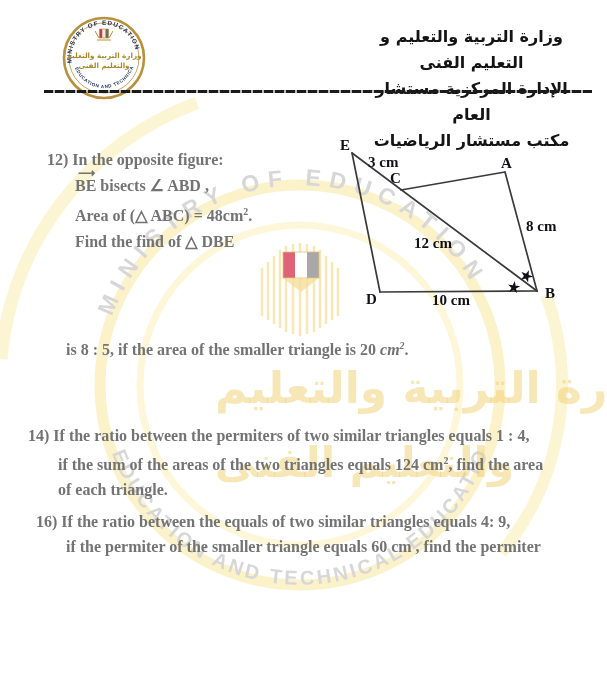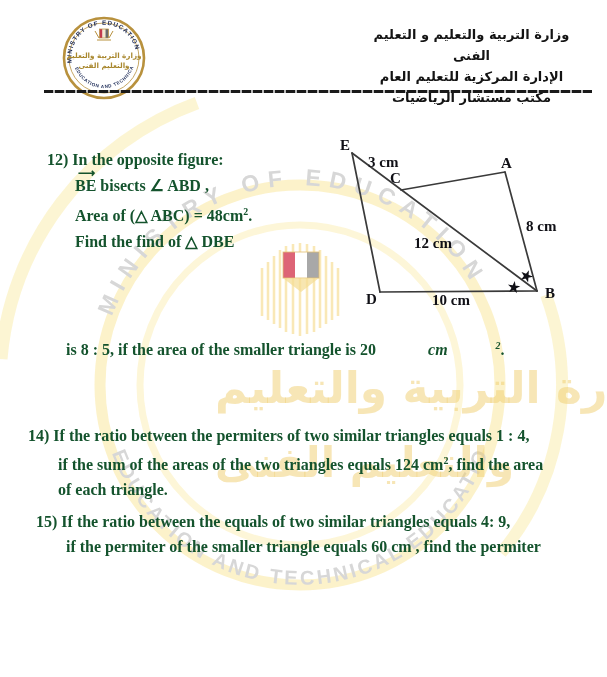--- a/index.html
+++ b/index.html
@@ -12,36 +12,36 @@
   .wm-svg{position:absolute;left:0;top:0;}
   .wm-arabic{
     position:absolute;direction:rtl;font-family:"DejaVu Sans", sans-serif;font-weight:bold;
     color:rgba(240,206,110,0.50);white-space:nowrap;
   }
   .wm-ar1{left:215px;top:362px;font-size:44px;}
   .wm-ar2{left:215px;top:438px;font-size:42px;}
   
   .hdr-arabic{
     position:absolute;right:18px;top:24px;width:235px;z-index:2;
-    font-family:"DejaVu Sans", sans-serif;font-weight:bold;font-size:13px;line-height:1.62;
+    font-family:"DejaVu Sans", sans-serif;font-weight:bold;font-size:16px;line-height:1.62;
     color:#141414;text-align:center;direction:rtl;
   }
   .logo{position:absolute;left:62px;top:16px;z-index:2;}
   .separator{
     position:absolute;left:44px;top:90px;width:548px;height:3px;z-index:2;
     background:repeating-linear-gradient(90deg,#1a1a1a 0 9px, rgba(26,26,26,0.3) 9px 11px);
   }
   
-  .prob{position:absolute;z-index:2;color:#14532d;font-weight:bold;font-size:16px;}
+  .prob{position:absolute;z-index:2;color:#737373;font-weight:bold;font-size:16px;}
   .prob .line{white-space:nowrap;line-height:25px;}
   .p12 .line{line-height:26px;}
   .indent{margin-left:28px;}
   .indent30{margin-left:30px;}
   sup{font-size:0.62em;}
-  .it{font-style:italic;margin-left:48px;}
+  .it{font-style:italic;}
   .vec{position:relative;display:inline-block;}
   .vec .ray{
     position:absolute;left:0;right:-2px;top:-13px;font-size:12px;text-align:center;
     letter-spacing:0;font-weight:bold;
   }
   
   .figure{position:absolute;left:330px;top:128px;z-index:2;}
   .figure text{font-family:"Liberation Serif", serif;font-weight:bold;font-size:15px;fill:#101016;}
   .figure .star{font-size:14px;}
 </style>
@@ -116,21 +116,21 @@
     <rect x="43.5" y="13" width="3" height="9" fill="#6b6b6b"></rect>
     <rect x="37.5" y="13" width="9" height="9" fill="none" stroke="#b8913d" stroke-width="0.7"></rect>
     <path d="M33,15 L37,22 M51,15 L47,22 M35,24 L49,24" stroke="#b8913d" stroke-width="1" fill="none"></path>
   </g>
   <text x="42" y="42" text-anchor="middle" font-family="DejaVu Sans, sans-serif" font-weight="bold" font-size="7.2" fill="#a9882f" direction="rtl">وزارة التربية والتعليم</text>
   <text x="42" y="52" text-anchor="middle" font-family="DejaVu Sans, sans-serif" font-weight="bold" font-size="7.2" fill="#a9882f" direction="rtl">والتعليم الفنى</text>
 </svg>
 
 <div class="hdr-arabic">
   <div>وزارة التربية والتعليم و التعليم الفنى</div>
-  <div>الإدارة المركزية للتعليم العام</div>
+  <div>الإدارة المركزية مستشار العام</div>
   <div>مكتب مستشار الرياضيات</div>
 </div>
 
 <div class="separator"></div>
 
 <div class="prob p12" style="left:47px;top:147px;">
   <div class="line"><span>12)</span> <span>In the opposite figure:</span></div>
   <div class="line indent"><span class="vec"><span class="ray">⟶</span><span>BE</span></span><span> bisects ∠ ABD ,</span></div>
   <div class="line indent"><span>Area of (△ ABC) = 48cm</span><sup>2</sup><span>.</span></div>
   <div class="line indent">Find the find of △ DBE</div>
@@ -161,15 +161,15 @@
   <div class="line indent30"><span>is 8 : 5, if the area of the smaller triangle is 20 </span><span class="it">cm</span><sup class="it">2</sup><span>.</span></div>
 </div>
 
 <div class="prob" style="left:28px;top:423px;">
   <div class="line"><span>14)</span> <span>If the ratio between the permiters of two similar triangles equals 1 : 4,</span></div>
   <div class="line indent30"><span>if the sum of the areas of the two triangles equals 124 cm</span><sup>2</sup><span>, find the area</span></div>
   <div class="line indent30">of each triangle.</div>
 </div>
 
 <div class="prob" style="left:36px;top:509px;">
-  <div class="line"><span>15)</span> <span>If the ratio between the equals of two similar triangles equals 4: 9,</span></div>
+  <div class="line"><span>16)</span> <span>If the ratio between the equals of two similar triangles equals 4: 9,</span></div>
   <div class="line indent30">if the permiter of the smaller triangle equals 60 cm , find the permiter</div>
 </div>
 
 </body></html>

